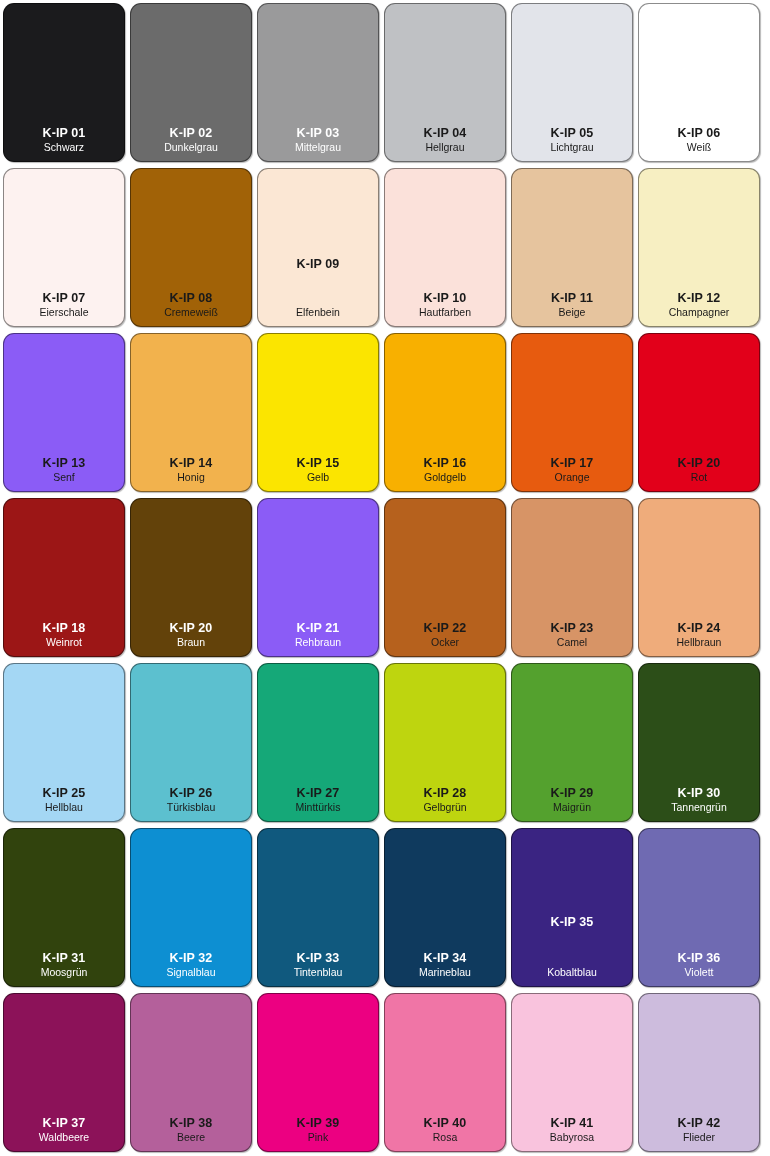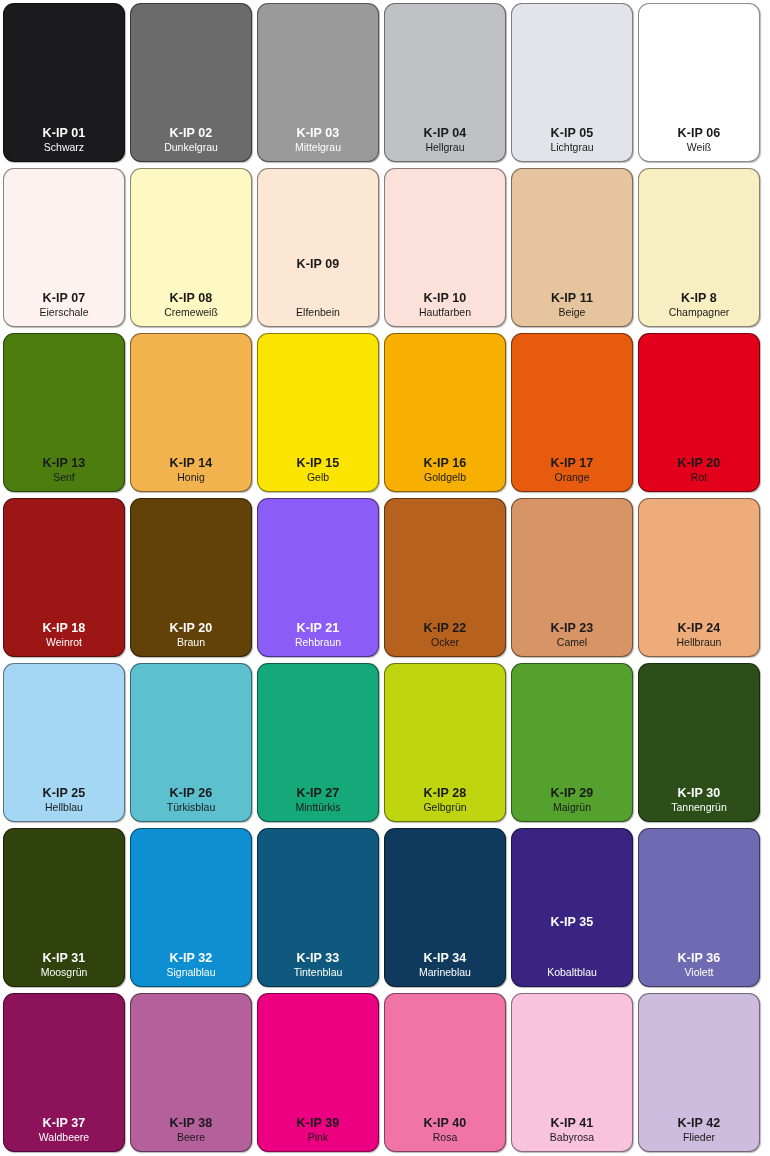--- a/index.html
+++ b/index.html
@@ -83,41 +83,41 @@
       <div class="swatch-name">Lichtgrau</div>
     </div>
     <div class="swatch text-dark" style="background-color: rgb(255, 255, 255);">
       <div class="swatch-code">K-IP 06</div>
       <div class="swatch-name">Weiß</div>
     </div>
     <div class="swatch text-dark" style="background-color: rgb(253, 242, 240);">
       <div class="swatch-code">K-IP 07</div>
       <div class="swatch-name">Eierschale</div>
     </div>
-    <div class="swatch text-dark" style="background-color: #fef9c3;">
+    <div class="swatch text-dark" style="background-color: #a16207;">
       <div class="swatch-code">K-IP 08</div>
       <div class="swatch-name">Cremeweiß</div>
     </div>
     <div class="swatch text-dark" style="background-color: rgb(251, 231, 212); gap: 34px;">
       <div class="swatch-code">K-IP 09</div>
       <div class="swatch-name">Elfenbein</div>
     </div>
     <div class="swatch text-dark" style="background-color: rgb(251, 225, 218);">
       <div class="swatch-code">K-IP 10</div>
       <div class="swatch-name">Hautfarben</div>
     </div>
     <div class="swatch text-dark" style="background-color: rgb(230, 196, 158);">
       <div class="swatch-code">K-IP 11</div>
       <div class="swatch-name">Beige</div>
     </div>
     <div class="swatch text-dark" style="background-color: rgb(247, 239, 194);">
-      <div class="swatch-code">K-IP 8</div>
+      <div class="swatch-code">K-IP 12</div>
       <div class="swatch-name">Champagner</div>
     </div>
-    <div class="swatch text-dark" style="background-color: #4d7c0f;">
+    <div class="swatch text-dark" style="background-color: #8b5cf6;">
       <div class="swatch-code">K-IP 13</div>
       <div class="swatch-name">Senf</div>
     </div>
     <div class="swatch text-dark" style="background-color: rgb(242, 178, 77);">
       <div class="swatch-code">K-IP 14</div>
       <div class="swatch-name">Honig</div>
     </div>
     <div class="swatch text-dark" style="background-color: rgb(251, 229, 0);">
       <div class="swatch-code">K-IP 15</div>
       <div class="swatch-name">Gelb</div>

